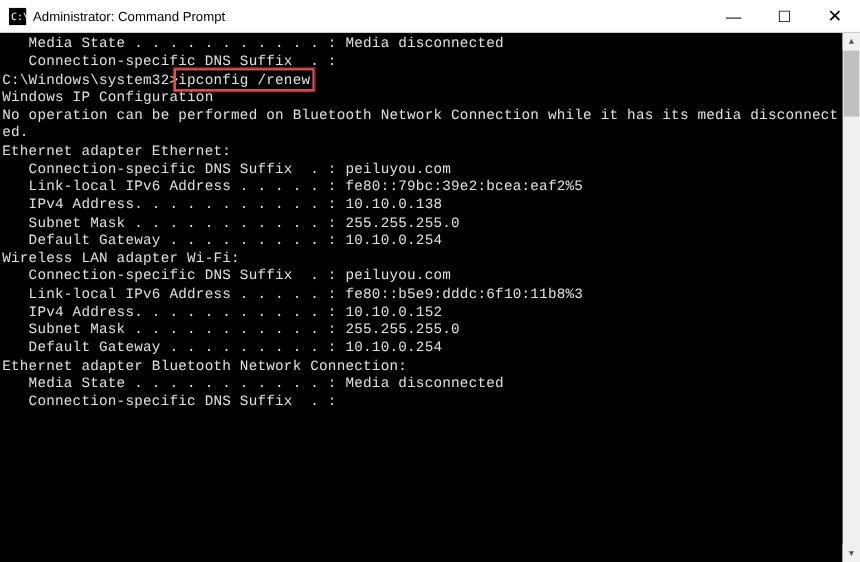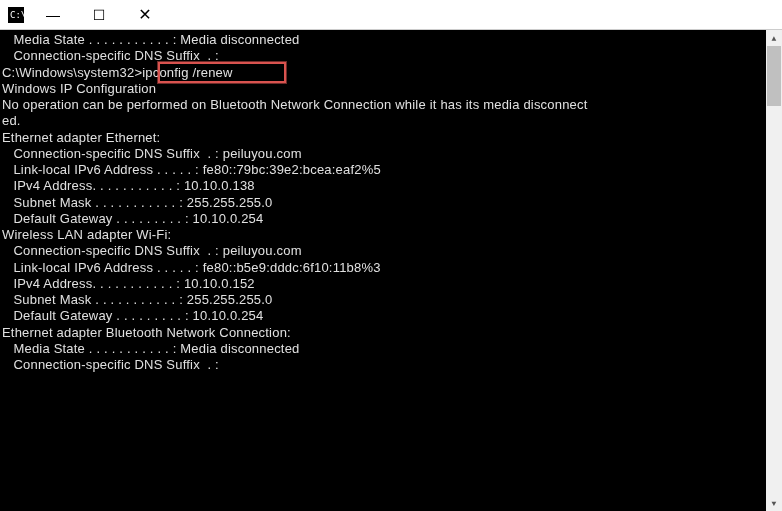--- a/index.html
+++ b/index.html
@@ -52,21 +52,21 @@
     .win-btn.close { font-size: 16px; }
     .terminal {
       background: #000;
       padding: 2px 2px 2px 2px;
       height: calc(100% - 30px);
       position: relative;
       line-height: 1.25;
       letter-spacing: 0.2px;
     }
     .terminal pre {
-      font-family: Liberation Sans, sans-serif;
+      font-family: Liberation Mono, monospace;
       font-size: 13px;
       color: #e0e0e0;
       white-space: pre;
     }
     .line { white-space: pre; display: block; }
     .highlight-box {
       position: absolute;
       border: 2px solid #d9534f;
       box-shadow: 0 0 0 1px rgba(217,83,79,0.5);
       pointer-events: none;
@@ -105,20 +105,21 @@
 </head>
 <body>
 
 <div class="titlebar">
   <div class="titlebar-icon">
     <svg width="16" height="16" viewBox="0 0 16 16">
       <rect x="0" y="0" width="16" height="16" fill="#000"></rect>
       <text x="2" y="11" font-size="9" fill="#fff" font-family="monospace">C:\</text>
     </svg>
   </div>
+  <span class="titlebar-title">Administrator: Command Prompt</span>
   <div class="window-controls">
     <div class="win-btn">—</div>
     <div class="win-btn">☐</div>
     <div class="win-btn close">✕</div>
   </div>
 </div>
 
 <div class="terminal">
   <pre id="term-content"><span class="line">   Media State . . . . . . . . . . . : Media disconnected</span><span class="line">   Connection-specific DNS Suffix  . :</span><span class="line"></span><span class="line"><span>C:\Windows\system32&gt;</span><span>ipconfig /renew</span><span></span></span><span class="line"></span><span class="line">Windows IP Configuration</span><span class="line"></span><span class="line">No operation can be performed on Bluetooth Network Connection while it has its media disconnect</span><span class="line">ed.</span><span class="line"></span><span class="line">Ethernet adapter Ethernet:</span><span class="line"></span><span class="line">   Connection-specific DNS Suffix  . : peiluyou.com</span><span class="line">   Link-local IPv6 Address . . . . . : fe80::79bc:39e2:bcea:eaf2%5</span><span class="line">   IPv4 Address. . . . . . . . . . . : 10.10.0.138</span><span class="line">   Subnet Mask . . . . . . . . . . . : 255.255.255.0</span><span class="line">   Default Gateway . . . . . . . . . : 10.10.0.254</span><span class="line"></span><span class="line">Wireless LAN adapter Wi-Fi:</span><span class="line"></span><span class="line">   Connection-specific DNS Suffix  . : peiluyou.com</span><span class="line">   Link-local IPv6 Address . . . . . : fe80::b5e9:dddc:6f10:11b8%3</span><span class="line">   IPv4 Address. . . . . . . . . . . : 10.10.0.152</span><span class="line">   Subnet Mask . . . . . . . . . . . : 255.255.255.0</span><span class="line">   Default Gateway . . . . . . . . . : 10.10.0.254</span><span class="line"></span><span class="line">Ethernet adapter Bluetooth Network Connection:</span><span class="line"></span><span class="line">   Media State . . . . . . . . . . . : Media disconnected</span><span class="line">   Connection-specific DNS Suffix  . :</span></pre>
   <div class="highlight-box" id="hl" style="left: 158.031px; top: 31.5px; width: 128.031px; height: 21px;"></div>

